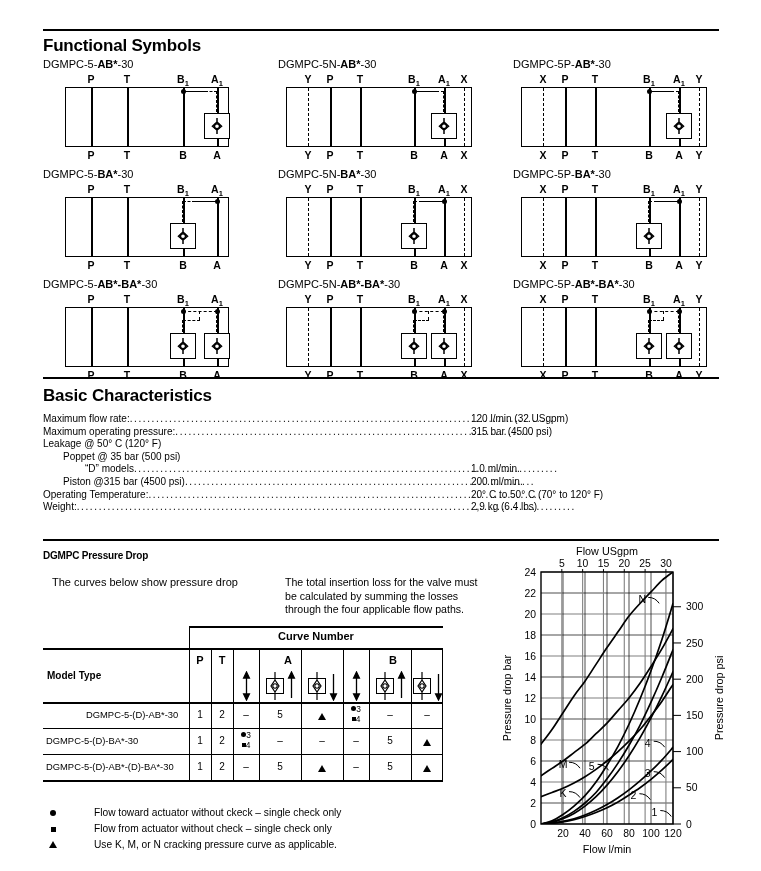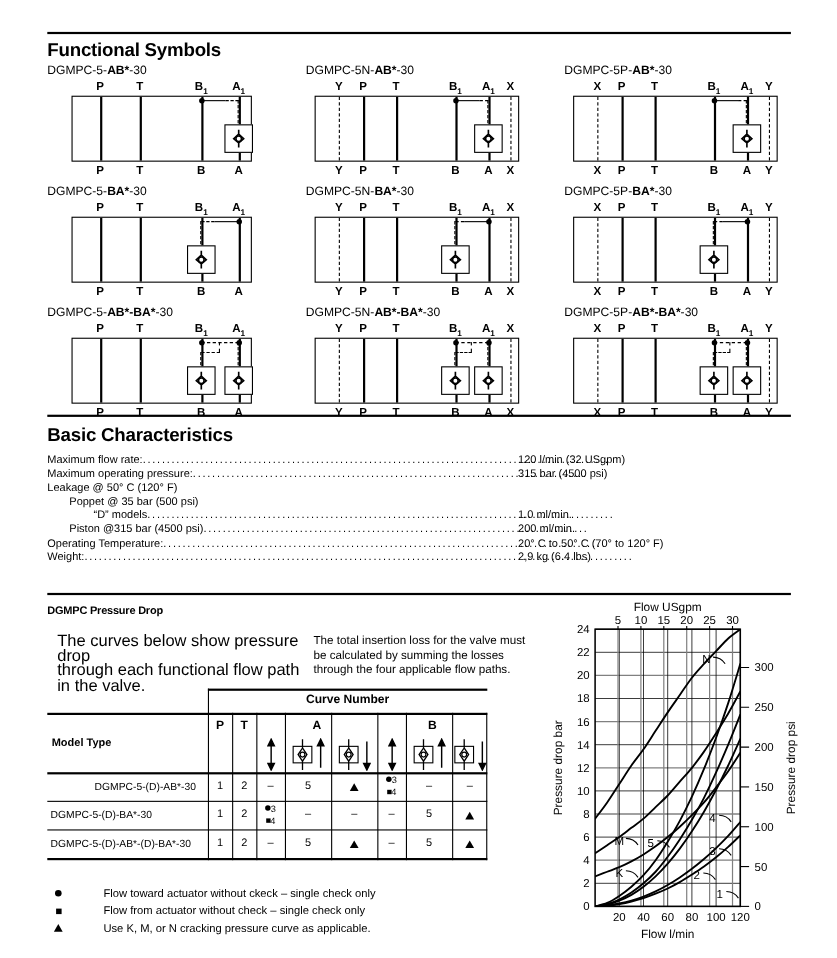--- a/index.html
+++ b/index.html
@@ -440,23 +440,22 @@
       <div class="chline"><span class="lead" style="margin-left: 42px;">“D” models</span><span class="dots">.................................................................................................</span><span class="val">1.0 ml/min.</span></div>
       <div class="chline"><span class="lead" style="margin-left: 20px;">Piston @315 bar (4500 psi)</span><span class="dots">................................................................................</span><span class="val">200 ml/min.</span></div>
       <div class="chline"><span class="lead" style="margin-left: 0px;">Operating Temperature:</span><span class="dots">...........................................................................................</span><span class="val">20° C to 50° C  (70° to 120° F)</span></div>
       <div class="chline"><span class="lead" style="margin-left: 0px;">Weight:</span><span class="dots">..................................................................................................................</span><span class="val">2,9 kg (6.4 lbs)</span></div>
     </div>
 
   <div class="hr-thick" style="position:absolute;left:43px;top:539px;width:676px;"></div>
 
   <div class="sec-title" style="position:absolute;left:43px;top:550px;font-size:10px;">DGMPC Pressure Drop</div>
 
-  <div style="position:absolute;left:52px;top:576px;width:235px;font-size:15px;line-height:13.5px;">
+  <div style="position:absolute;left:52px;top:576px;width:235px;font-size:11px;line-height:13.5px;">
     <div>The curves below show pressure drop</div>
-    <div>through each functional flow path in the valve.</div>
   </div>
   <div style="position:absolute;left:285px;top:576px;width:230px;font-size:10.6px;line-height:13.5px;">
     <div>The total insertion loss for the valve must</div>
     <div>be calculated by summing the losses</div>
     <div>through the four applicable flow paths.</div>
   </div>
 
   <div id="table-host" class="pdtable" style="left:43px;top:626px;width:400px;height:158px;">
       <div class="tb" style="left: 146px; top: 0px; width: 254px; height: 1.6px;"></div>
       <div class="tb" style="left: 0px; top: 22px; width: 400px; height: 1.6px;"></div>

